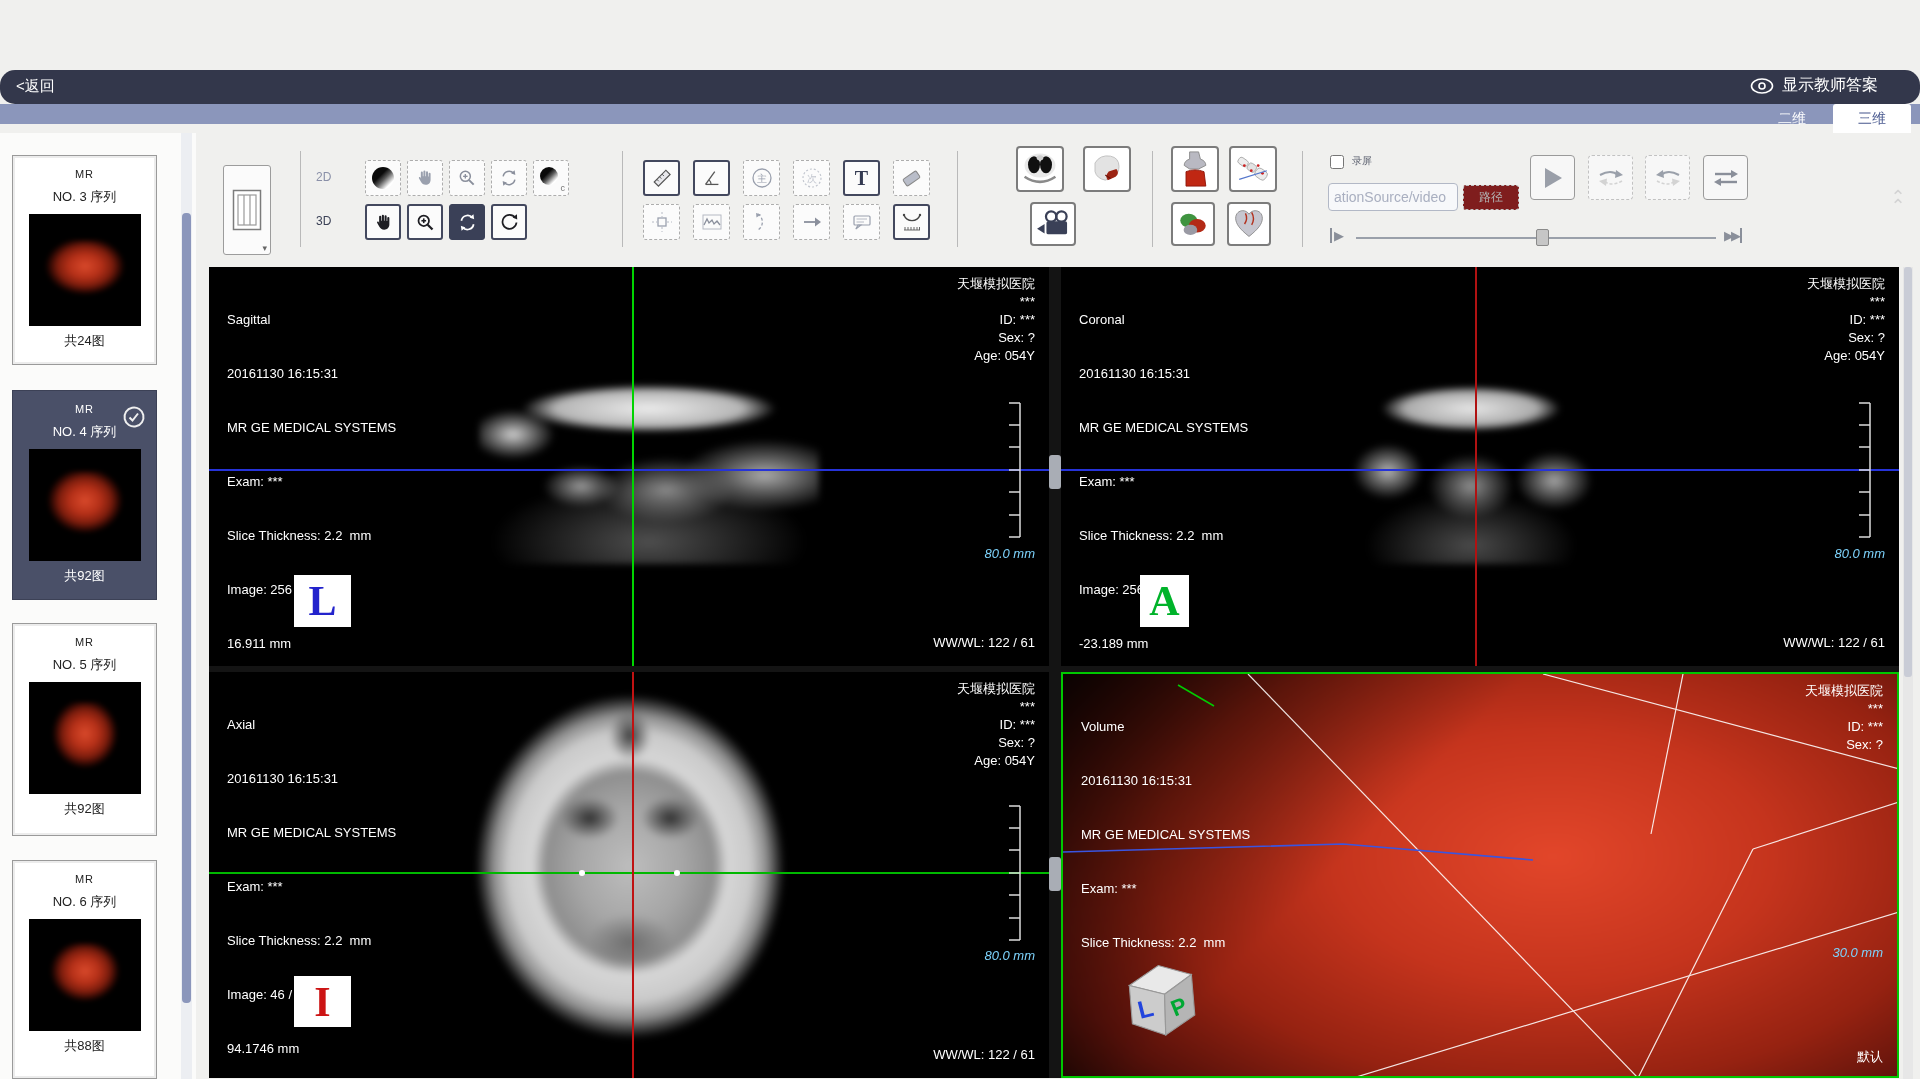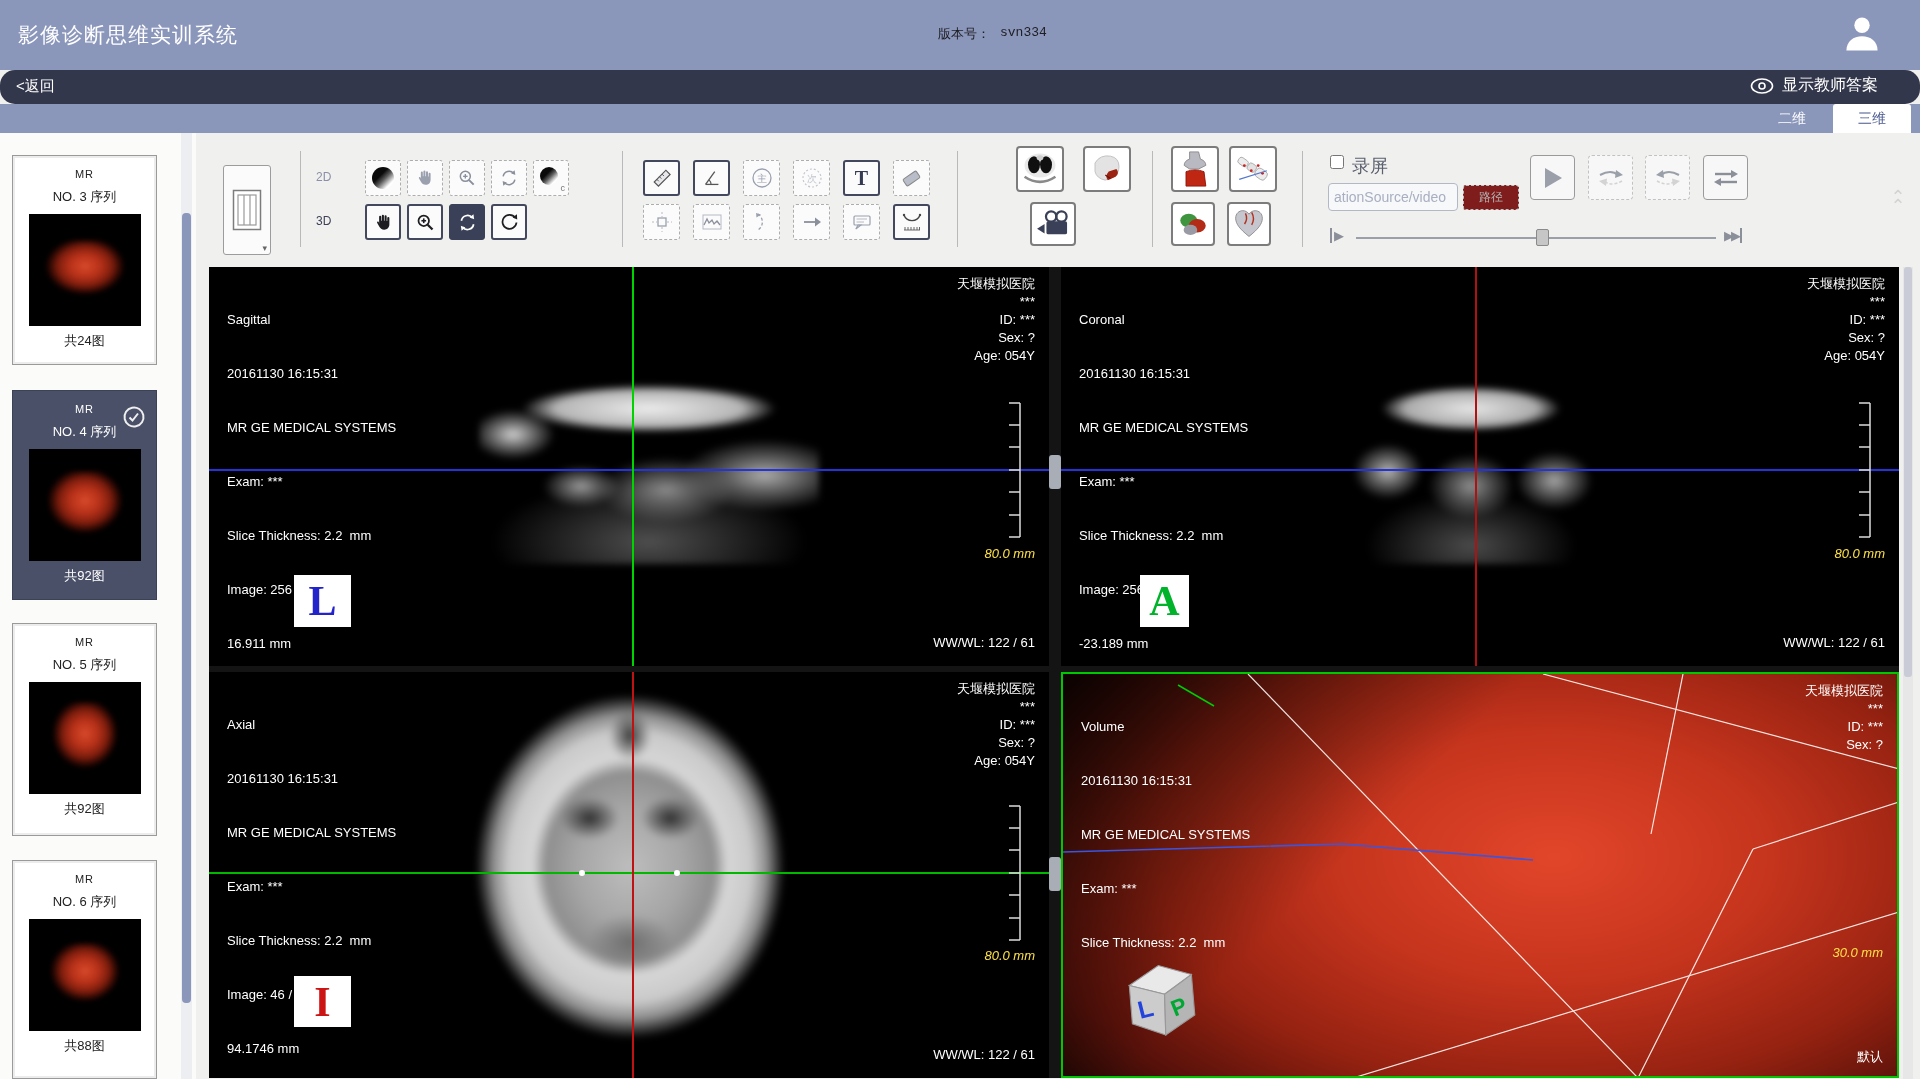--- a/index.html
+++ b/index.html
@@ -10,21 +10,21 @@
   .hdr { position: absolute; left:0; top:0; width:1920px; height:70px; background:#8b96bb; }
   .hdr-title { position:absolute; left:18px; top:21px; color:#fff; font-size:21px; letter-spacing:1px; }
   .hdr-ver { position:absolute; left:938px; top:25px; font-size:13px; color:#1d1d22; }
   .hdr-verval { position:absolute; left:1000px; top:25px; font-size:13px; color:#1d1d22; font-family:"Liberation Mono","DejaVu Sans Mono",monospace;}
   .avatar { position:absolute; left:1840px; top:12px; width:44px; height:44px; }
 
   .nav { position:absolute; left:0; top:70px; width:1920px; height:34px; background:#33374b;border-radius:15px; }
   .nav-back { position:absolute; left:16px; top:7px; color:#fff; font-size:15px; cursor:pointer; }
   .nav-ans { position:absolute; left:1750px; top:5px; color:#fff; font-size:16px; display:flex; align-items:center; gap:8px; cursor:pointer;}
 
-  .tabstrip { position:absolute; left:0; top:104px; width:1920px; height:29px; background:#8b96bb; }
+  .tabstrip { position:absolute; left:0; top:104px; width:1920px; height:20px; background:#8b96bb; }
   .tab { position:absolute; top:0; height:29px; width:78px; text-align:center; line-height:29px; font-size:14px; cursor:pointer;}
   .tab-2d { left:1753px; color:#fff; }
   .tab-3d { left:1833px; color:#49598f; background:#fff; border-radius:3px 3px 0 0; }
 
   
   .sidebar { position:absolute; left:0; top:133px; width:196px; height:946px; background:#fbfbfa; overflow:hidden; }
   .sb-track { position:absolute; left:181px; top:0; width:11px; height:946px; background:#eceef2; }
   .sb-thumb { position:absolute; left:182px; top:80px; width:9px; height:790px; background:#8b96bb; border-radius:4px; }
   .card { position:absolute; left:12px; width:145px; height:210px; background:#fff; border:1px solid #9a9a9a; box-shadow: inset 0 0 0 2px #ececec; color:#222; }
   .card.sel { background:#4a5068; color:#fff; box-shadow:none; border-color:#3c4156; }
@@ -42,62 +42,53 @@
   .tbtn.dash { border:1px dashed #adadad; }
   .tbtn.active { background:#3a4057; border-color:#3a4057; }
   .pbtn { position:absolute; width:48px; height:46px; background:#fff; border:2px solid #7c7c7c; border-radius:4px; display:flex; align-items:center; justify-content:center; cursor:pointer; overflow:hidden;}
   .sep { position:absolute; top:18px; width:1px; height:96px; background:#b9b9b9; }
   .tb-label { position:absolute; font-size:12px; }
   .wl { width:22px; height:22px; border-radius:50%; background: linear-gradient(135deg,#0a0a0a 38%,#5a5a5a 55%,#ffffff 80%); }
   .wl-s { width:18px; height:18px; border-radius:50%; background: linear-gradient(135deg,#0a0a0a 38%,#5a5a5a 55%,#ffffff 80%); position:relative; top:-2px; left:-2px;}
   .wl-c { position:absolute; right:3px; bottom:2px; font-size:9px; color:#777; }
   .eraser { width:17px; height:9px; background:#b9bdc9; border:1px solid #888; border-radius:2px; transform:rotate(-35deg); }
   .ticon { font-family:"Liberation Serif","DejaVu Serif",serif; font-size:20px; font-weight:bold; color:#343a52; }
-  .rec-label { position:absolute; font-size:18px; color:#5a5f6e; }
+  .rec-label { position:absolute; font-size:10px; color:#5a5f6e; }
   .rec-chk { position:absolute; width:14px; height:14px; accent-color:#888; }
   .vid-input { position:absolute; width:130px; height:28px; border:1px solid #b2b8c6; border-radius:4px; background:#f7f8fa; color:#a9afc0; font-size:14px; padding:0 5px; }
   .path-btn { position:absolute; width:56px; height:25px; border:1px dashed #c2c2c2; border-radius:3px; background:#7f1d1d; color:#b3b3b3; font-size:12px; }
   .trbtn { position:absolute; width:45px; height:45px; background:#f7f7f7; border:1px solid #9a9a9a; border-radius:4px; display:flex; align-items:center; justify-content:center; cursor:pointer; }
   .trbtn.dis { border:1px dashed #c2c2c2; }
   .slider-track { position:absolute; height:2px; background:#9aa0aa; }
   .slider-thumb { position:absolute; width:13px; height:17px; background:#c6c6c6; border:1px solid #8a8a8a; border-radius:2px; cursor:pointer; }
   .sl-arrows { position:absolute; color:#8a8f9a; font-size:13px; letter-spacing:-3px; }
   .chev { position:absolute; color:#d3d3d3; font-size:18px; line-height:9px; text-align:center; }
 
   
   .grid { position:absolute; left:209px; top:267px; width:1690px; height:811px; background:#141414; }
   .vp { position:absolute; background:#000; overflow:hidden; color:#fff; font-size:13px; }
   .vp .tl { position:absolute; left:18px; top:8px; line-height:18px; white-space:pre; }
   .vp .tr { position:absolute; right:14px; top:8px; line-height:18px; text-align:right; }
   .vp .wwwl { position:absolute; right:14px; bottom:16px;margin-left:20px; }
-  .vp .scale-label { position:absolute; right:14px; font-style:italic; color:#fde047; }
+  .vp .scale-label { position:absolute; right:14px; font-style:italic; color:#7dd3fc; }
   .xline { position:absolute; left:0; width:100%; height:2px; }
   .yline { position:absolute; top:0; width:2px; height:100%; }
   .orbox { position:absolute; background:#fff; display:flex; align-items:center; justify-content:center; font-family:"Liberation Serif","DejaVu Serif",serif; font-weight:bold; }
   .ruler { position:absolute; right:28px; }
   .handle { position:absolute; width:12px; height:34px; background:#a9adb5; border-radius:3px; cursor:row-resize; }
   .mri { position:absolute; filter: blur(3px); }
   .dot { position:absolute; width:6px; height:6px; border-radius:50%; background:#fff; }
   .rscroll { position:absolute; left:1903px; top:267px; width:10px; height:812px; background:#e7e7e7; }
   .rscroll-thumb { position:absolute; left:1px; top:0; width:8px; height:410px; background:#c9ccd6; border-radius:3px; }
 </style>
 </head>
 <body>
 
 <div class="app">
 
-  <div class="hdr">
-    <div class="hdr-title">影像诊断思维实训系统</div>
-    <div class="hdr-ver">版本号：</div>
-    <div class="hdr-verval">svn334</div>
-    <svg class="avatar" viewBox="0 0 24 24">
-      <circle cx="12" cy="7.2" r="4.2" fill="#fff"></circle>
-      <path d="M3.5 21c0-5 3.8-7.8 8.5-7.8s8.5 2.8 8.5 7.8z" fill="#fff"></path>
-    </svg>
-  </div>
 
   <div class="nav">
     <div class="nav-back">&lt;返回</div>
     <div class="nav-ans">
       <svg width="24" height="16" viewBox="0 0 24 16">
         <ellipse cx="12" cy="8" rx="10.5" ry="7" fill="none" stroke="#fff" stroke-width="1.6"></ellipse>
         <circle cx="12" cy="8" r="3" fill="none" stroke="#fff" stroke-width="1.6"></circle>
       </svg>
       <span>显示教师答案</span>
     </div>

